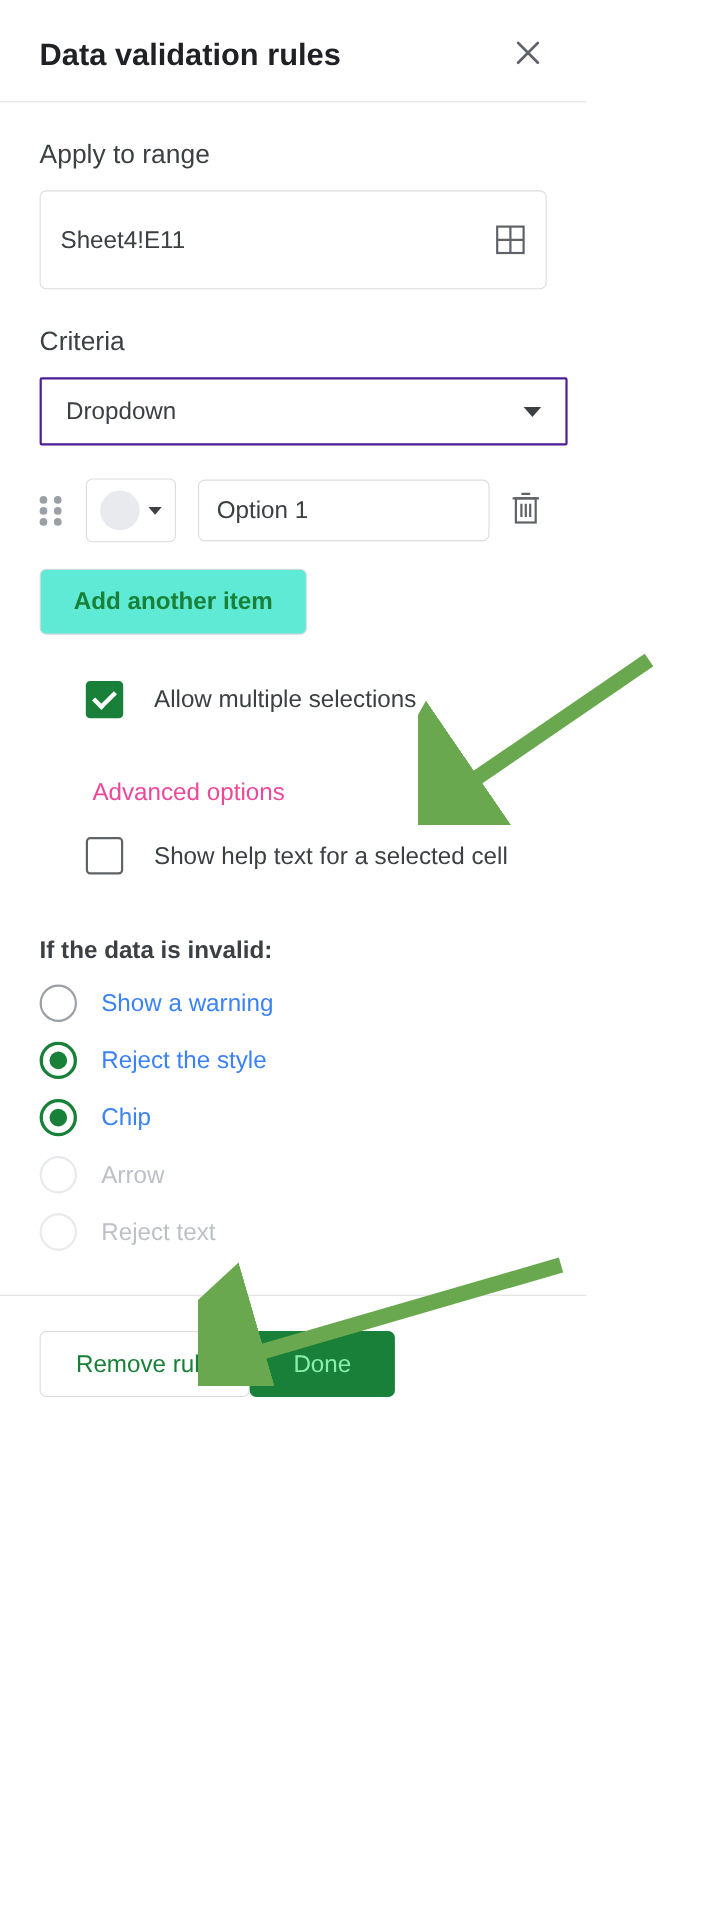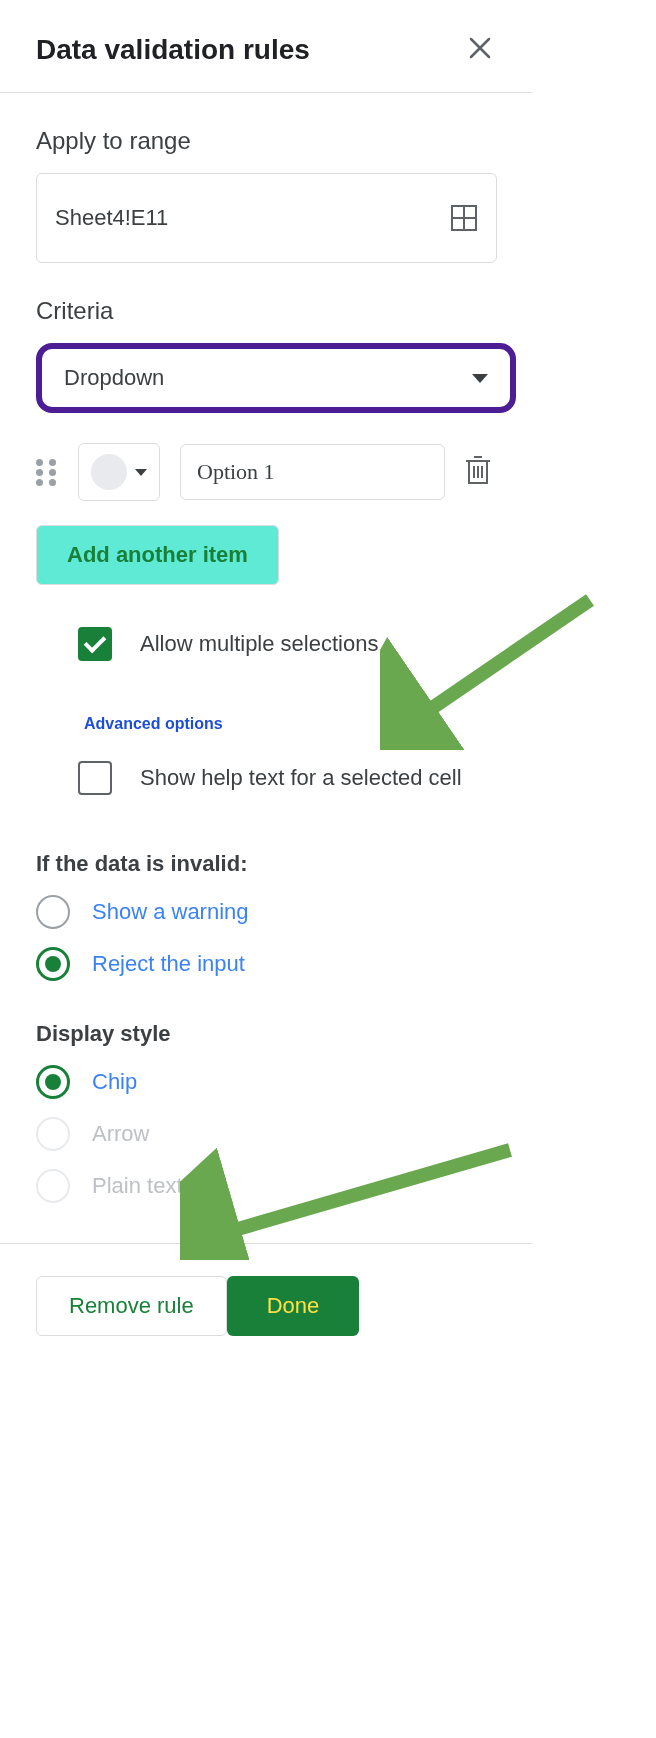--- a/index.html
+++ b/index.html
@@ -14,69 +14,69 @@
   .range-input {
     display: flex; align-items: center; justify-content: space-between;
     border: 1px solid #dadce0; border-radius: 6px; padding: 30px 18px; cursor: text;
   }
   .range-input input {
     border: none; outline: none; font-size: 22px; color: #3c4043; flex: 1; background: transparent;
   }
   .grid-icon { width: 28px; height: 28px; flex: 0 0 auto; }
   .dropdown {
     display: flex; align-items: center; justify-content: space-between;
-    border: 6px solid #4c1d95; border-radius: 16px; padding: 16px 22px; width: 480px; cursor: pointer;
+    border: 2px solid #4c1d95; border-radius: 2px; padding: 16px 22px; width: 480px; cursor: pointer;
   }
   .dropdown-text { font-size: 22px; color: #3c4043; }
   .caret-down { width: 0; height: 0; border-left: 8px solid transparent; border-right: 8px solid transparent; border-top: 9px solid #3c4043; }
   .option-row { display: flex; align-items: center; gap: 20px; margin-top: 30px; }
   .drag-handle { width: 22px; display: grid; grid-template-columns: 1fr 1fr; gap: 3px; cursor: grab; }
   .drag-handle div { width: 7px; height: 7px; background: #9aa0a6; border-radius: 50%; }
   .color-chip {
     display: flex; align-items: center; gap: 8px; border: 1px solid #dadce0; border-radius: 6px;
     padding: 10px 12px; cursor: pointer;
   }
   .color-circle { width: 36px; height: 36px; border-radius: 50%; background: #e8eaed; }
   .caret-down-sm { width: 0; height: 0; border-left: 6px solid transparent; border-right: 6px solid transparent; border-top: 7px solid #3c4043; }
   .option-input {
     border: 1px solid #dadce0; border-radius: 6px; padding: 14px 16px; font-size: 22px; color: #3c4043;
-    width: 265px; outline: none; font-family: Liberation Serif, serif;
+    width: 265px; outline: none;
   }
   .trash { cursor: pointer; color: #5f6368; }
   .add-another {
     margin-top: 24px; border: 1px solid #dadce0; border-radius: 6px; padding: 16px 30px;
     font-size: 22px; font-weight: 600; color: #188038; background: #5eead4; cursor: pointer;
   }
   .check-row { display: flex; align-items: center; gap: 28px; margin-top: 42px; margin-left: 42px; }
   .checkbox {
     width: 34px; height: 34px; border: 2px solid #5f6368; border-radius: 4px; cursor: pointer;
     display: flex; align-items: center; justify-content: center; flex-shrink: 0;
   }
   .checkbox.checked { background: #188038; border-color: #188038; }
   .checkbox.checked::after {
     content: ""; display: block; width: 8px; height: 16px; border: solid #fff;
     border-width: 0 4px 4px 0; transform: rotate(45deg); margin-top: -4px;
   }
   .check-label { font-size: 22px; color: #3c4043; }
-  .adv-options { font-size: 16px; font-weight: 700; color: #1d4ed8; margin: 54px 0 28px 48px; cursor: pointer; display: inline-block; }
+  .adv-options { font-size: 22px; font-weight: 400; color: #ec4899; margin: 54px 0 28px 48px; cursor: pointer; display: inline-block; }
   .radio-row { display: flex; align-items: center; gap: 22px; margin-top: 18px; cursor: pointer; }
   .radio { width: 34px; height: 34px; border: 2px solid #9aa0a6; border-radius: 50%; display: flex; align-items: center; justify-content: center; flex-shrink: 0; }
   .radio.selected { border-color: #188038; border-width: 3px; }
   .radio.selected::after { content: ""; width: 16px; height: 16px; background: #188038; border-radius: 50%; }
   .radio.disabled { border-color: #e8eaed; }
   .radio-label { font-size: 22px; color: #3b82f6; }
   .radio-label.disabled { color: #bdc1c6; }
   .subheading { font-size: 22px; font-weight: 700; color: #3c4043; margin-top: 40px; margin-bottom: 12px; }
   .footer { display: flex; justify-content: flex-start; padding: 32px 108px 44px 36px; }
   .btn-secondary {
     border: 1px solid #dadce0; border-radius: 6px; background: #fff; color: #188038;
     font-size: 22px; font-weight: 500; padding: 16px 32px; cursor: pointer;
   }
   .btn-primary {
-    border: none; border-radius: 6px; background: #188038; color: #fde047;
+    border: none; border-radius: 6px; background: #188038; color: #86efac;
     font-size: 22px; font-weight: 500; padding: 16px 40px; cursor: pointer;
   }
   .arrow-annot { position: absolute; pointer-events: none; }
   .spacer-lg { height: 40px; }
 </style>
 </head>
 <body>
 
 <div class="panel">
 
@@ -153,35 +153,34 @@
       <div class="check-label">Show help text for a selected cell</div>
     </div>
 
     <div class="subheading" style="margin-top:56px">If the data is invalid:</div>
     <div class="radio-row">
       <div class="radio"></div>
       <div class="radio-label">Show a warning</div>
     </div>
     <div class="radio-row">
       <div class="radio selected"></div>
-      <div class="radio-label">Reject the input</div>
-    </div>
-
-    <div class="subheading">Display style</div>
+      <div class="radio-label">Reject the style</div>
+    </div>
+
     <div class="radio-row">
       <div class="radio selected"></div>
       <div class="radio-label">Chip</div>
     </div>
     <div class="radio-row">
       <div class="radio disabled"></div>
       <div class="radio-label disabled">Arrow</div>
     </div>
     <div class="radio-row">
       <div class="radio disabled"></div>
-      <div class="radio-label disabled">Plain text</div>
+      <div class="radio-label disabled">Reject text</div>
     </div>
 
     <div class="spacer-lg"></div>
   </div>
 
   <div class="divider"></div>
 
   <div class="footer">
     <button class="btn-secondary">Remove rule</button>
     <button class="btn-primary">Done</button>

